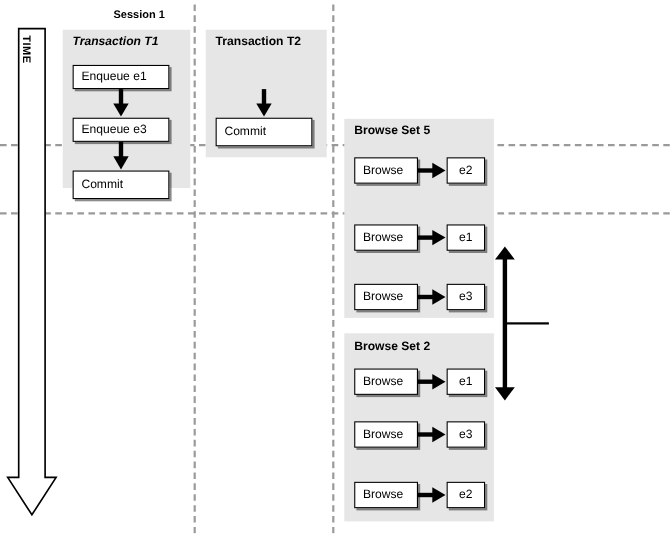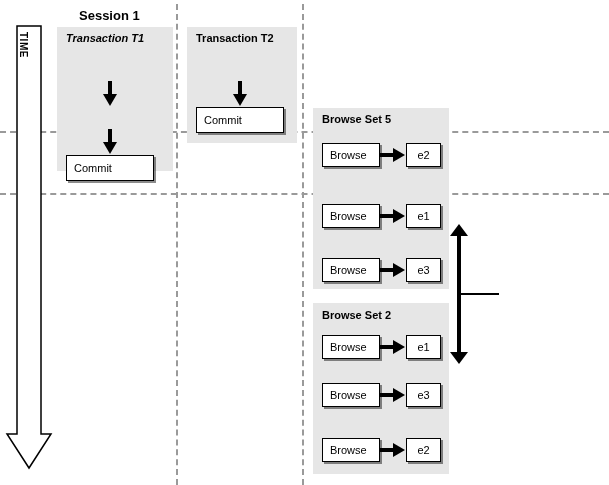--- a/index.html
+++ b/index.html
@@ -14,24 +14,24 @@
     position: relative;
     width: 609px;
     height: 485px;
     background: #ffffff;
     overflow: hidden;
   }
   .abs { position: absolute; }
 
   
   .col-head {
-    font-size: 13px;
+    font-size: 10px;
     font-weight: bold;
     color: #000000;
-    text-align: left;
+    text-align: center;
     white-space: nowrap;
   }
 
   
   .vsep {
     width: 0;
     border-left: 2px dashed #9a9a9a;
   }
   
   .hsep {
@@ -101,28 +101,30 @@
   <div class="abs" style="left:6px; top:26px; width:46px; height:444px;">
     <svg width="46" height="444" viewBox="0 0 46 444">
       <path d="M11 0 L35 0 L35 408 L45 408 L23 442 L1 408 L11 408 Z" fill="#ffffff" stroke="#000000" stroke-width="1.5"></path>
     </svg>
   </div>
   <div class="abs time-label" style="left:29px; top:32px;">TIME</div>
 
   <div class="abs panel" style="left:57px; top:27px; width:116px; height:144px;"></div>
   <div class="abs panel-title" style="left:66px; top:32px;font-style:italic;">Transaction T1</div>
 
+  <div class="abs box" style="left:66px; top:59px; width:88px; height:22px;">Enqueue e1</div>
 
   <div class="abs" style="left:101px; top:81px; width:18px; height:26px;">
     <svg width="18" height="26" viewBox="0 0 18 26">
       <path d="M9 0 L9 15" stroke="#000000" stroke-width="4" fill="none"></path>
       <path d="M2 13 L16 13 L9 25 Z" fill="#000000"></path>
     </svg>
   </div>
 
+  <div class="abs box" style="left:66px; top:107px; width:88px; height:22px;">Enqueue e3</div>
 
   <div class="abs" style="left:101px; top:129px; width:18px; height:26px;">
     <svg width="18" height="26" viewBox="0 0 18 26">
       <path d="M9 0 L9 15" stroke="#000000" stroke-width="4" fill="none"></path>
       <path d="M2 13 L16 13 L9 25 Z" fill="#000000"></path>
     </svg>
   </div>
 
   <div class="abs box" style="left:66px; top:155px; width:88px; height:26px;">Commit</div>
 

